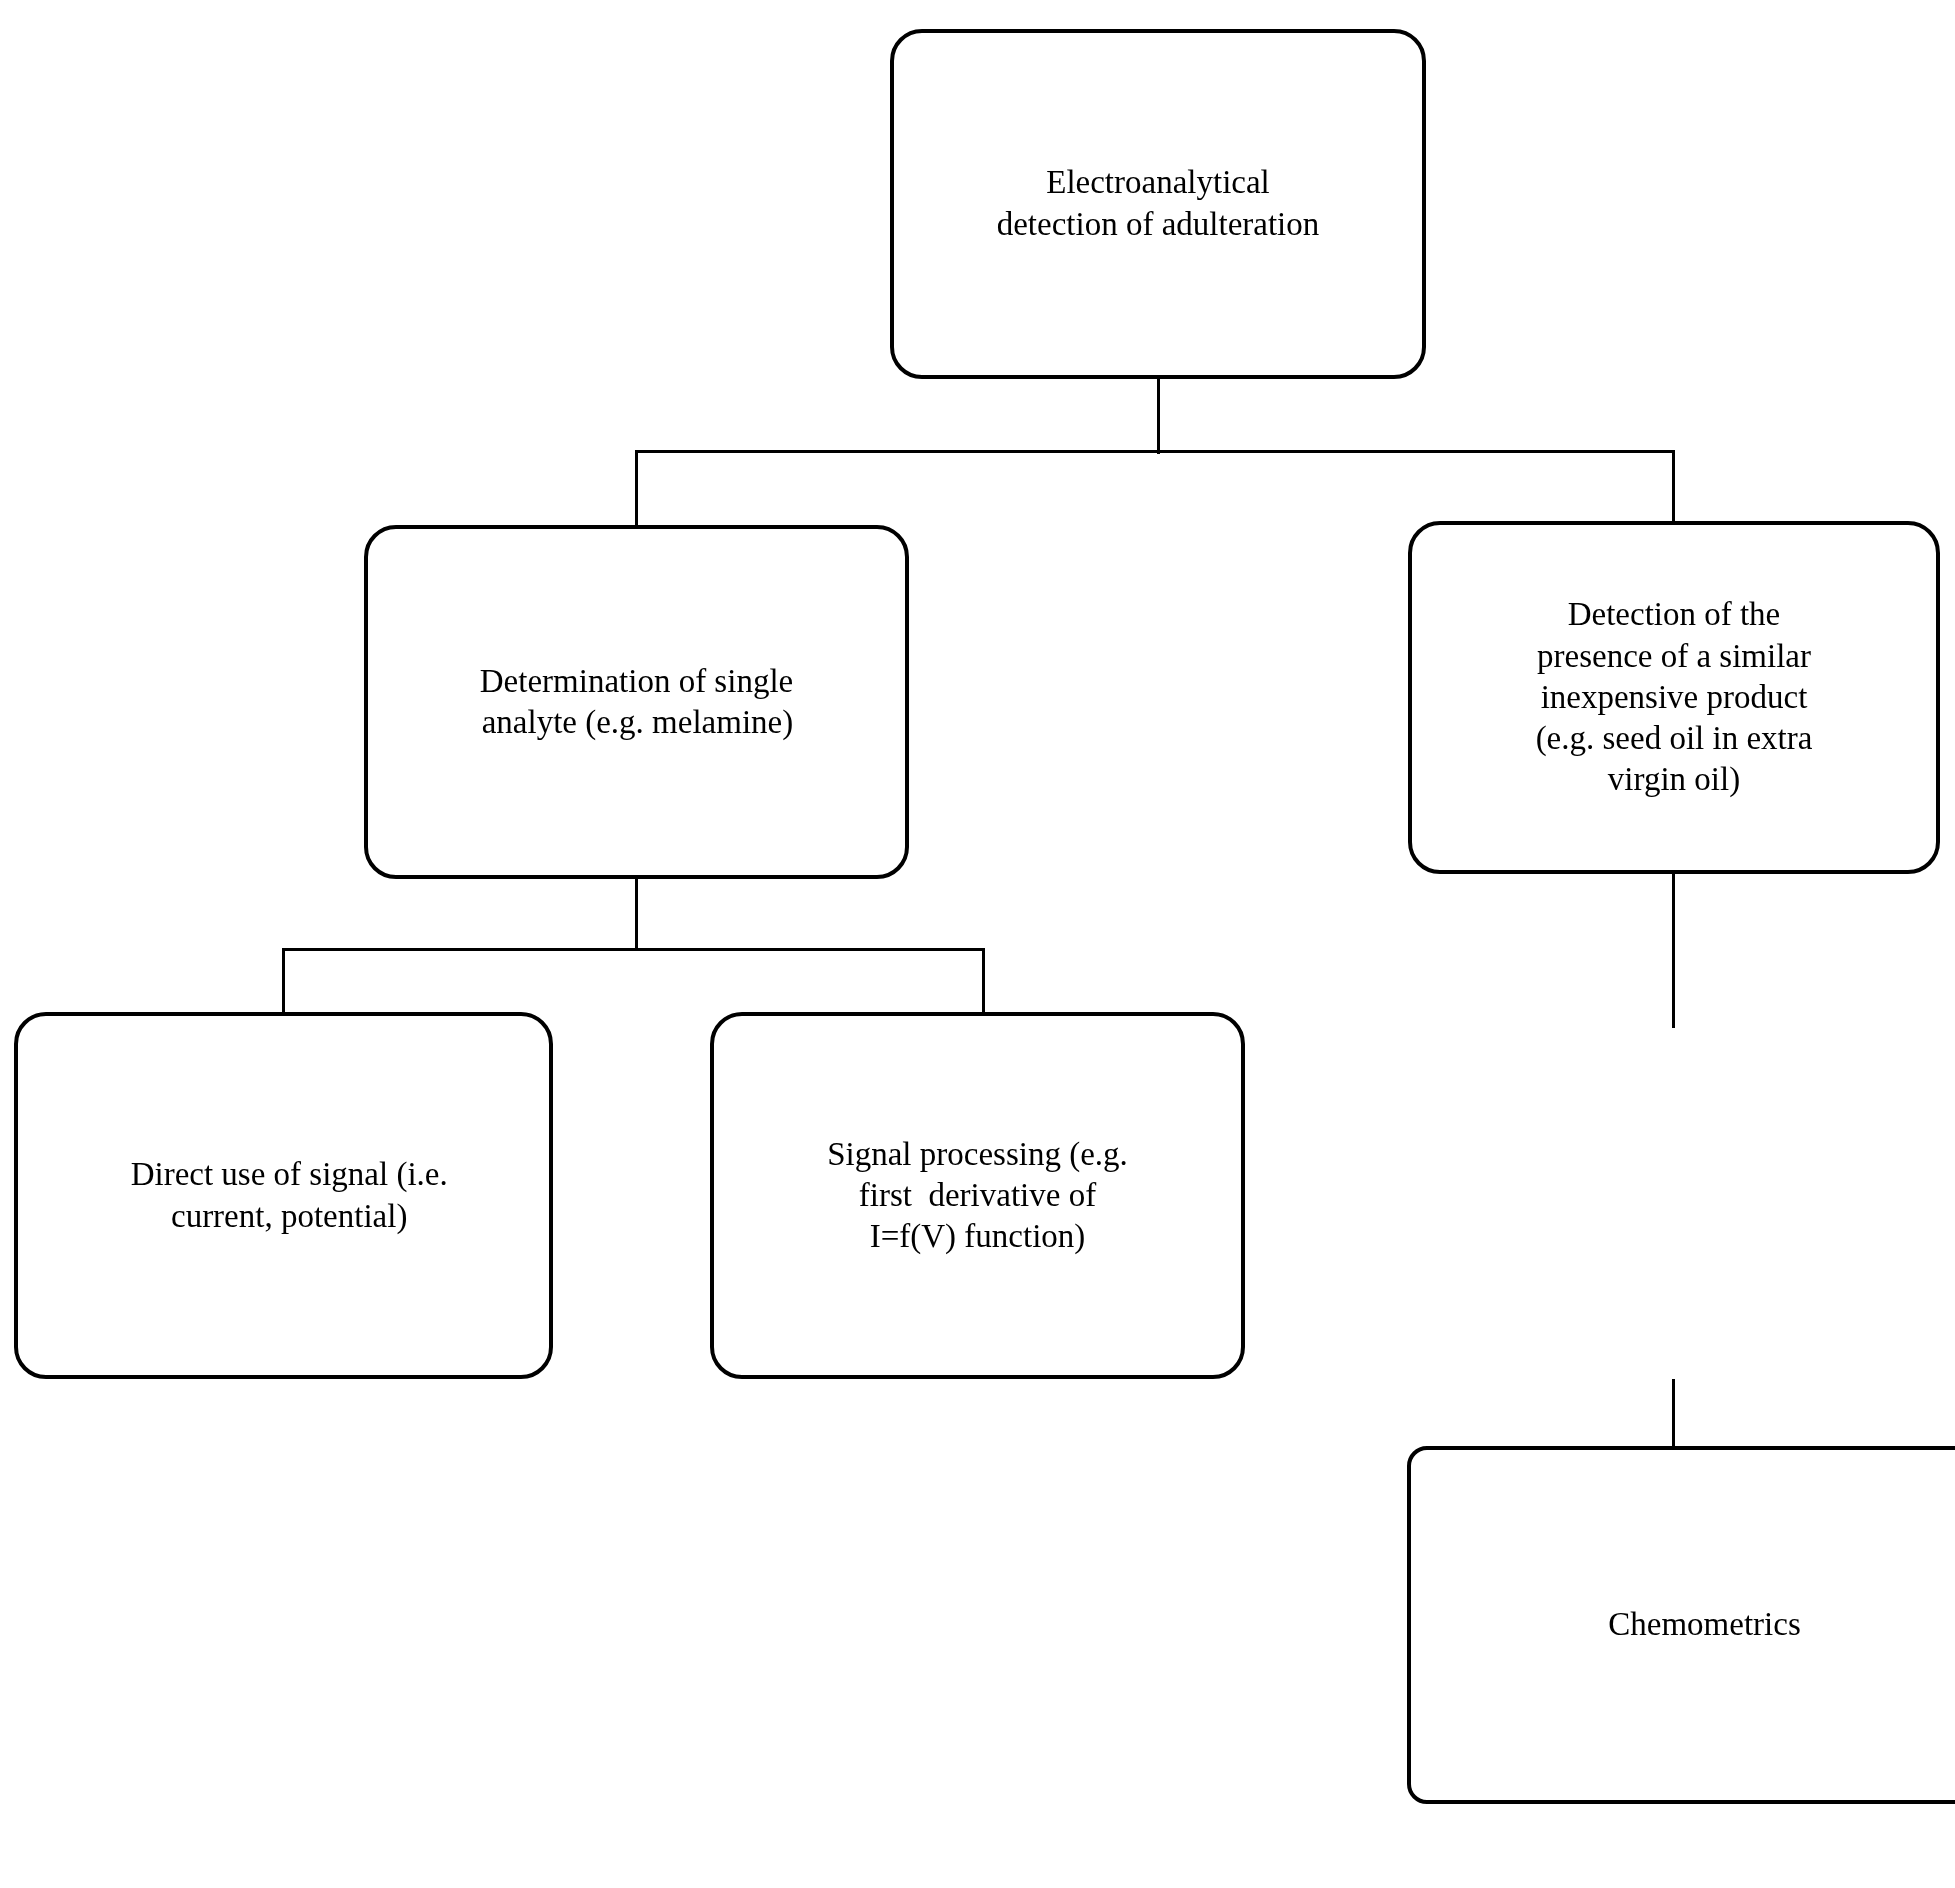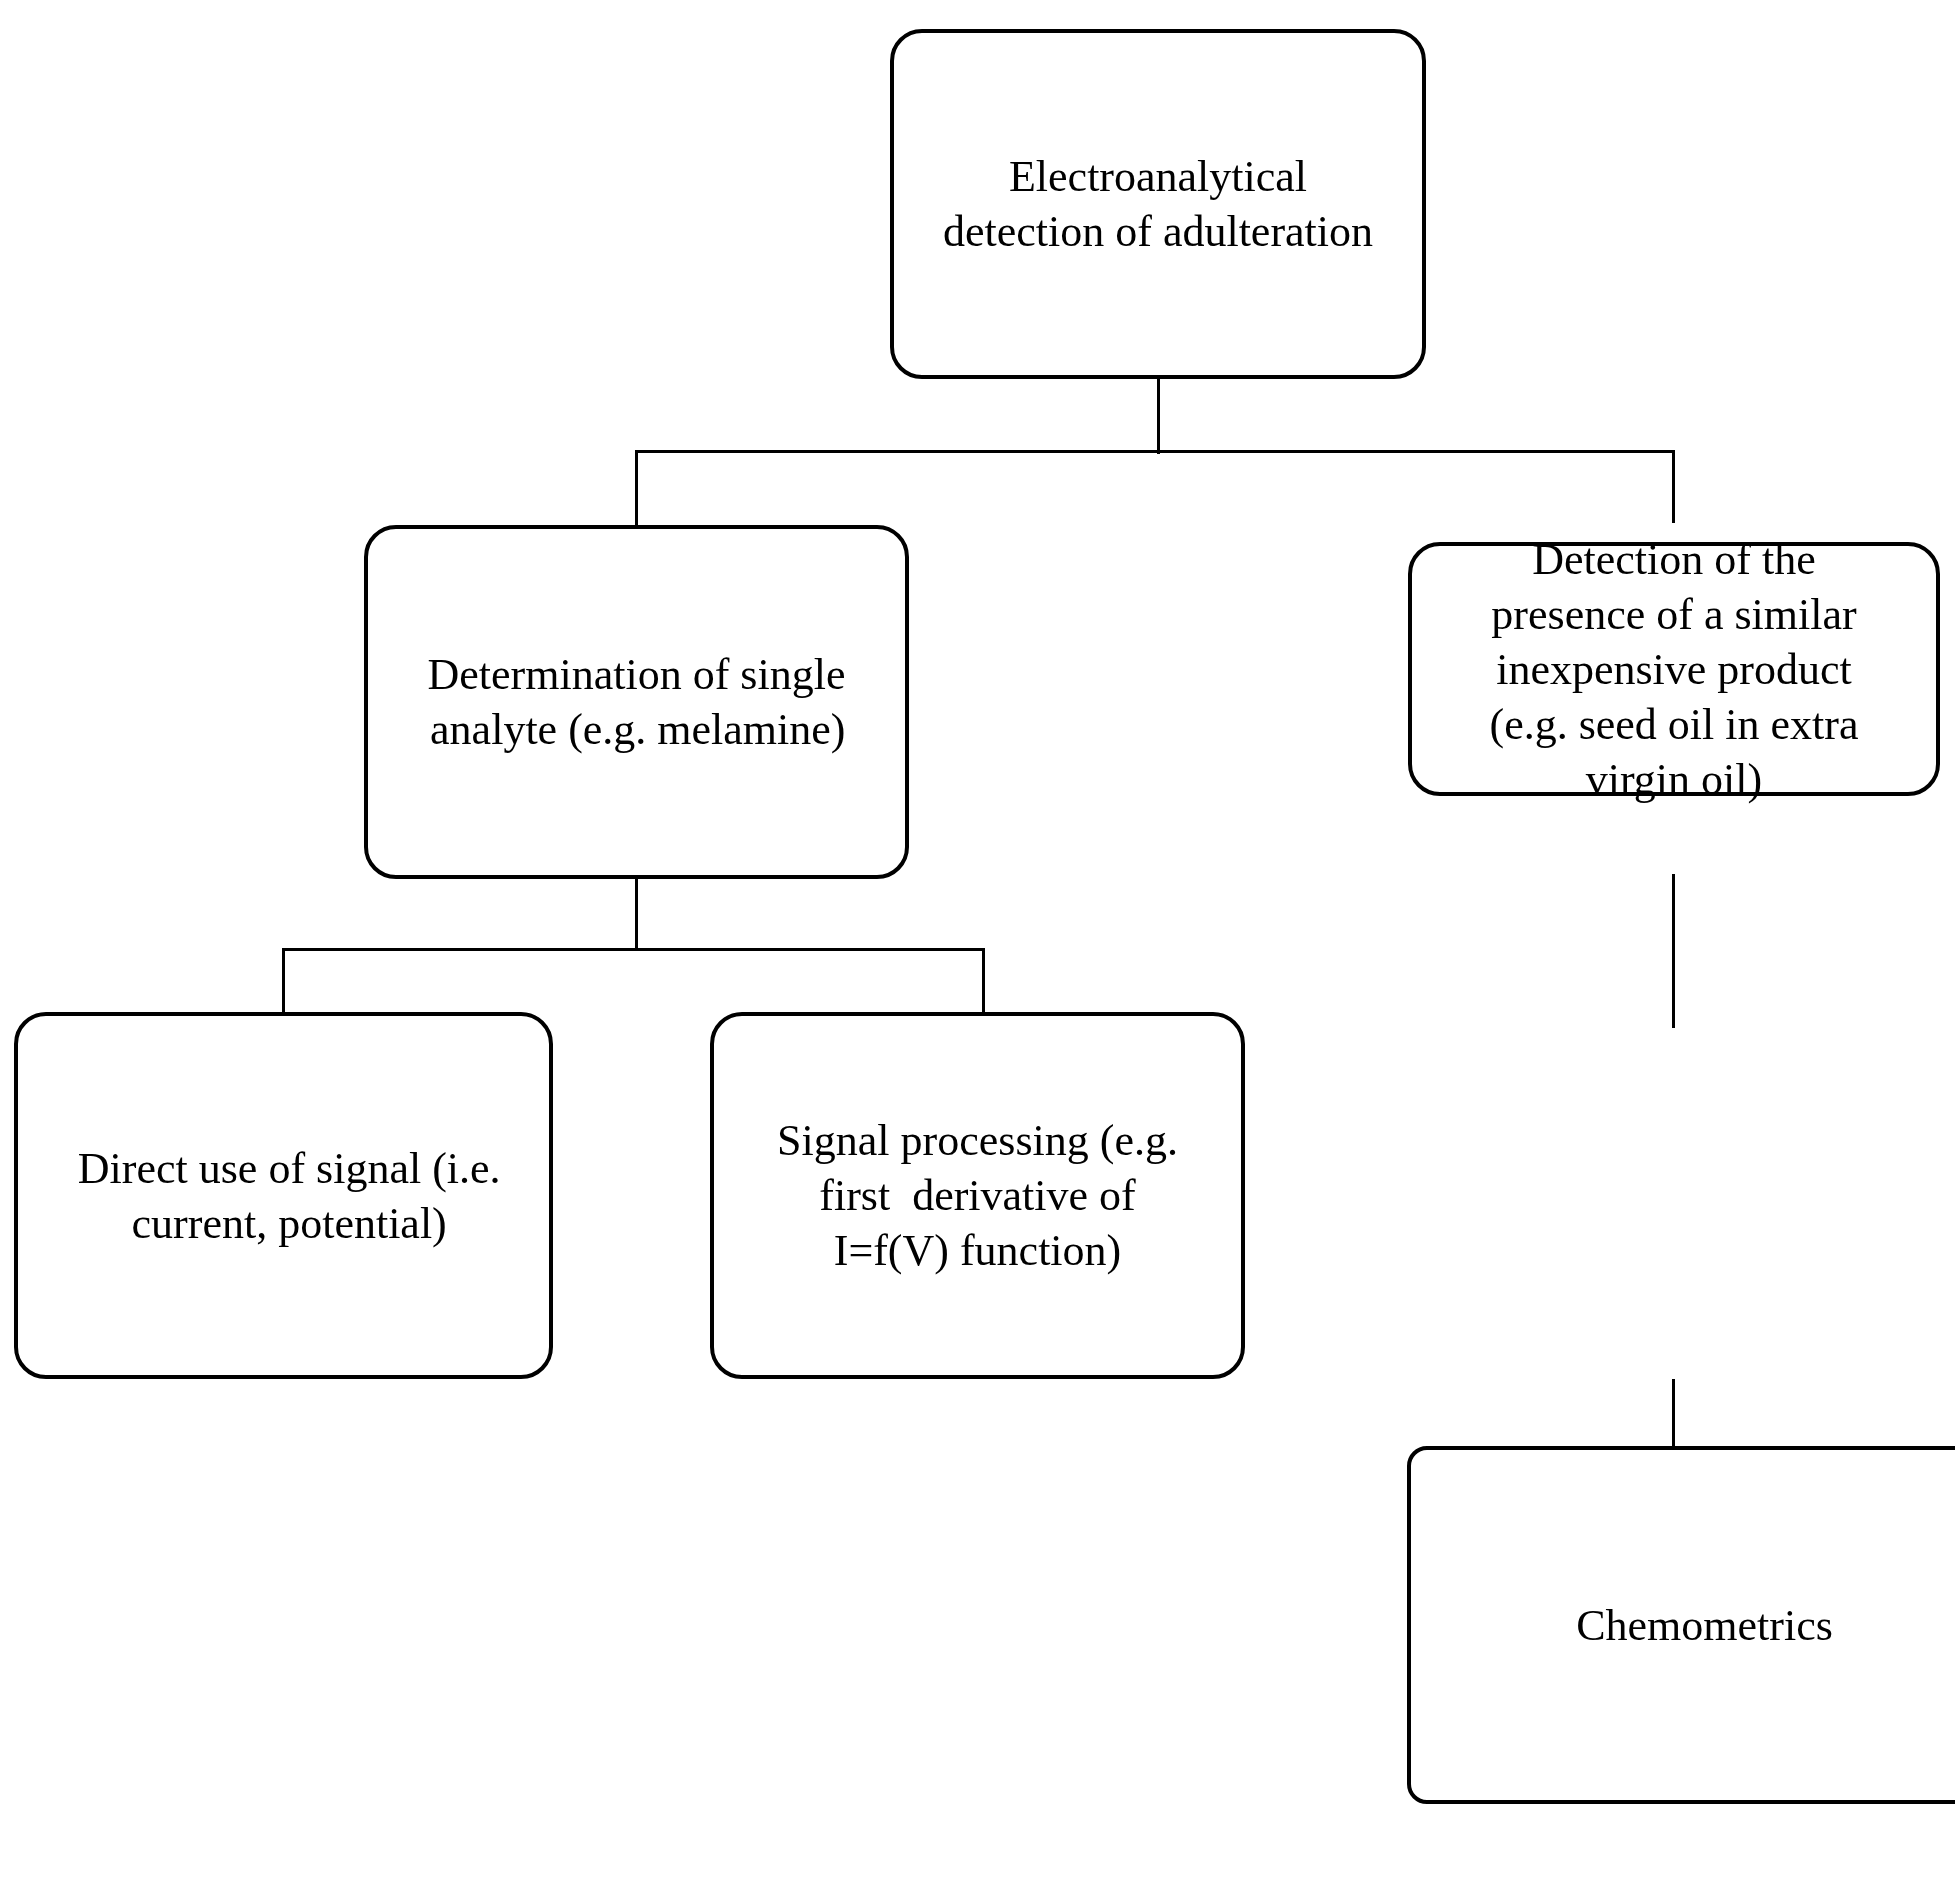--- a/index.html
+++ b/index.html
@@ -20,33 +20,33 @@
   .node {
     position: absolute;
     box-sizing: border-box;
     border: 4.4px solid #000000;
     border-radius: 32px;
     background: #ffffff;
     display: flex;
     align-items: center;
     justify-content: center;
     text-align: center;
-    font-size: 44px;
+    font-size: 33px;
     line-height: 1.25;
     white-space: pre-wrap;
     color: #000000;
   }
   .edge {
     position: absolute;
     background: #000000;
   }
   
   #node-root            { left: 890px; top:   28.5px; width: 536px; height: 350px; }
   #node-single          { left:  364px; top: 525px; width: 545px; height: 354px; text-align: right; }
-  #node-similar         { left: 1408px; top: 542px; width: 532px; height: 254px; }
+  #node-similar         { left: 1408px; top: 521px; width: 532px; height: 353px; }
   #node-direct          { left:   13.7px; top: 1012px; width: 539px; height: 367px; padding-left: 12px; }
   #node-processing      { left: 710px; top: 1012px; width: 535px; height: 367px; }
   #node-profile         { left: 1408px; top: 1026px; width: 532px; height: 353px; }
   #node-chemometrics    { left: 1407px; top: 1446px; width: 595px; height: 358px; border-radius: 20px; }
   
   #edge-root-stem       { left: 1157px; top:  379px; width:    2.9px; height: 75px; }
   #edge-branch-bar      { left: 635px; top:  450px; width: 1040px; height:   2.9px; }
   #edge-branch-left     { left: 635px; top:  450px; width:    2.9px; height: 77px; }
   #edge-branch-right    { left: 1672px; top:  450px; width:    2.9px; height: 73px; }
   #edge-single-stem     { left: 635px; top: 879px; width:    2.9px; height: 72px; }

